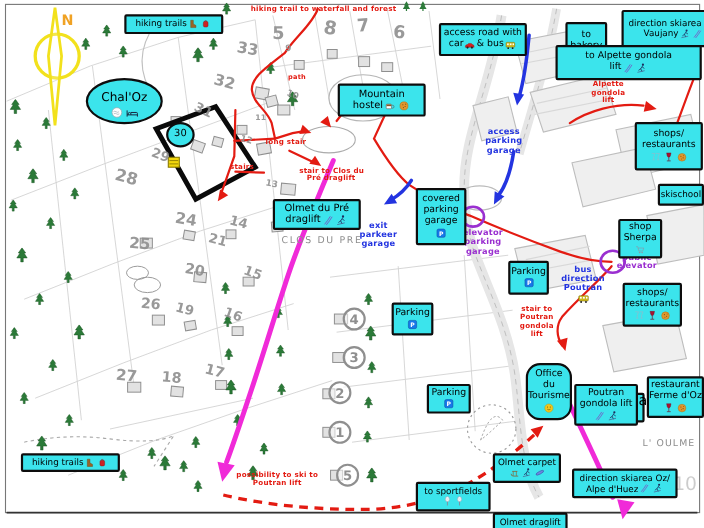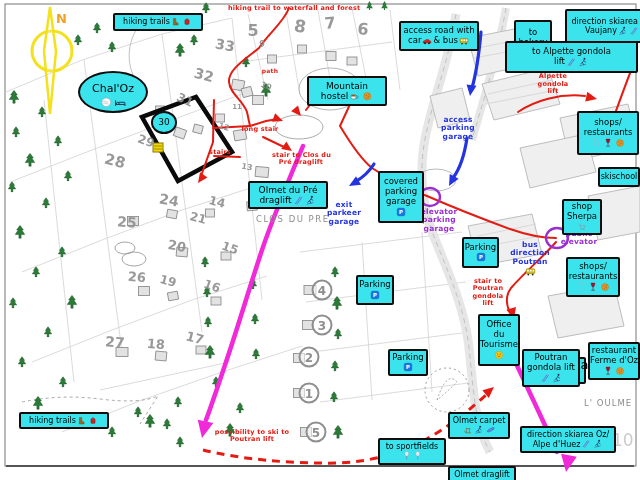--- a/index.html
+++ b/index.html
@@ -466,21 +466,21 @@
         </div>
       </div>
       <div class="mlabel" style="left: 388px; top: 349px; width: 40px; height: 27px; font-size: 8.5px;">
         <div class="lline">Parking</div>
         <div class="lline">
           <svg viewBox="0 0 20 20" class="ic" style="height: 10px; width: 10px;">
             <use href="#sym-parking" xlink:href="#sym-parking"></use>
           </svg>
         </div>
       </div>
-      <div class="mlabel" style="left: 478px; top: 314px; width: 42px; height: 52px; font-size: 8.5px;">
+      <div class="mlabel" style="left: 478px; top: 330px; width: 42px; height: 52px; font-size: 8.5px; border-radius: 13px;">
         <div class="lline">Office</div>
         <div class="lline">du</div>
         <div class="lline">Tourisme</div>
         <div class="lline">
           <svg viewBox="0 0 20 20" class="ic" style="height: 10px; width: 10px;">
             <use href="#sym-info" xlink:href="#sym-info"></use>
           </svg>
         </div>
       </div>
       <div class="mlabel" style="left: 538px; top: 312px; width: 48px; height: 27px; font-size: 13px; margin-top: 45px;">

